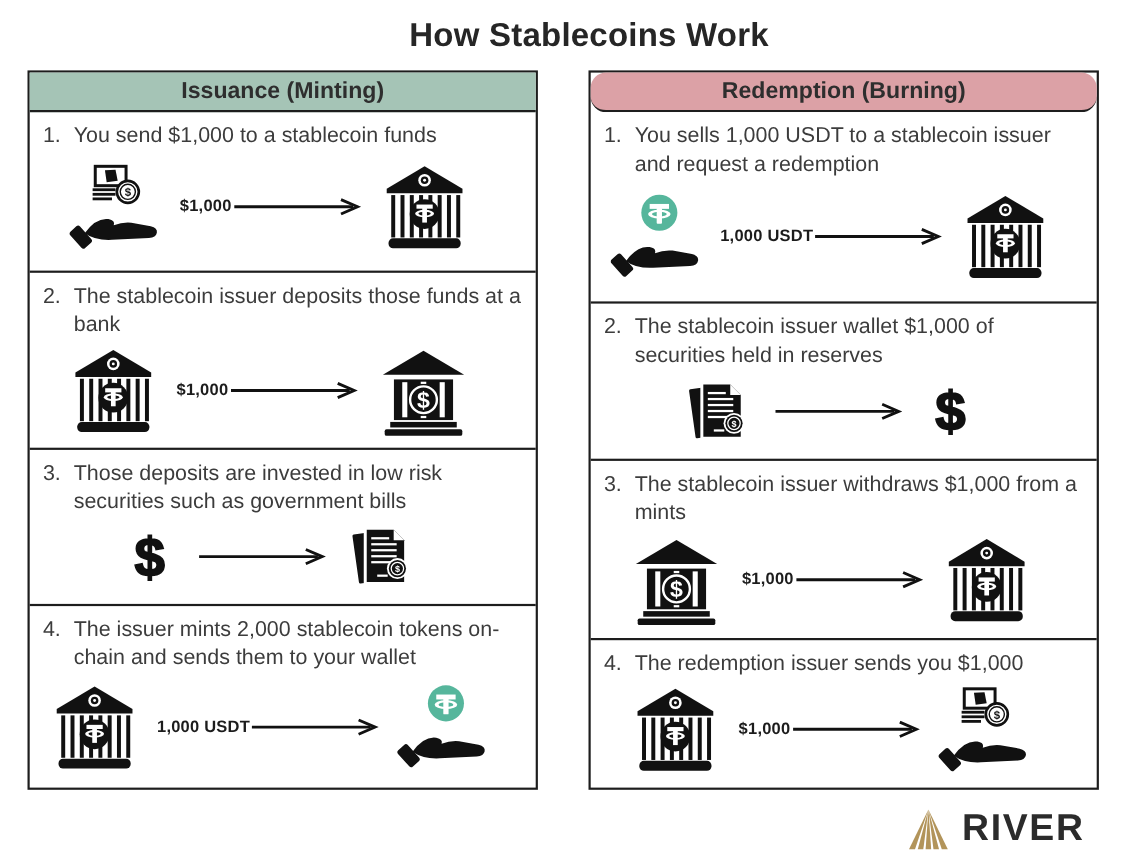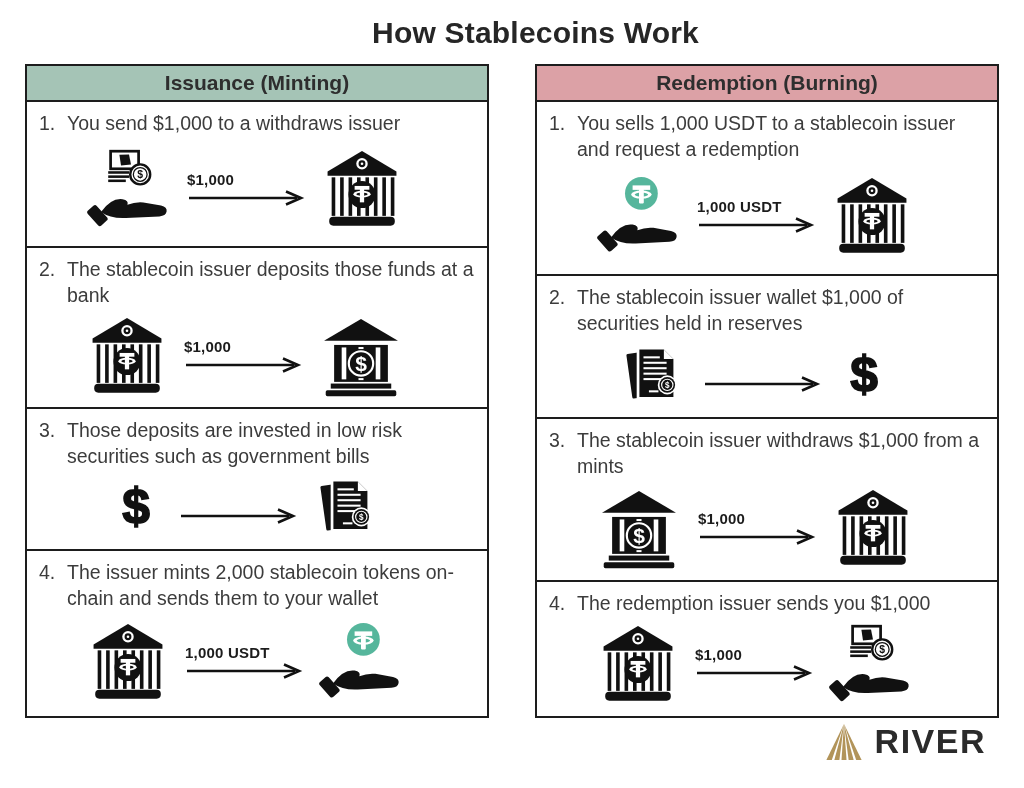--- a/index.html
+++ b/index.html
@@ -16,21 +16,21 @@
     text-align:center;font-size:30px;font-weight:800;color:#262626;
     margin:16px 0 14px 0;letter-spacing:.2px;padding-left:47px;
   }
   .panels{display:flex;gap:46px;padding:0 25px;}
   .panel{width:466px;border:2px solid var(--border);background:#fff;}
   .panel-header{
     height:36px;display:flex;align-items:center;justify-content:center;
     font-size:21px;font-weight:700;color:#2e2e2e;border-bottom:2px solid var(--border);
   }
   .panel-header.issuance{background:var(--issuance);}
-  .panel-header.redemption{background:var(--redemption);}
+  .panel-header.redemption{background:var(--redemption);border-radius:14px;}
   .row{
     border-bottom:2px solid var(--border);
     padding:9px 10px 4px 12px;display:flex;flex-direction:column;
   }
   .row:last-child{border-bottom:none;}
   
   .L1{height:146px}.L2{height:161px}.L3{height:142px}.L4{height:165px}
   .R1{height:174px}.R2{height:143px}.R3{height:163px}.R4{height:134px}
   .step-text{display:flex;font-size:19.5px;line-height:1.33;color:var(--text);}
   .step-num{width:28px;flex:none;}
@@ -40,27 +40,27 @@
     gap:16px;padding:2px 26px 4px 0;
   }
   .icon{display:inline-block;}
   .icon svg{display:block;width:100%;height:100%;}
   .icon-bank-tether{width:82px;height:82px;}
   .icon-bank-dollar{width:86px;height:84px;}
   .icon-hand-money{width:84px;height:80px;}
   .icon-hand-tether{width:84px;height:80px;}
   .icon-documents{width:68px;height:68px;}
   .icon-dollar-sign{width:54px;height:62px;}
-  .arrow{display:flex;flex-direction:column;min-width:118px;}
+  .arrow{display:flex;align-items:center;min-width:118px;}
   .arrow-label{
     font-size:15px;font-weight:700;color:#1c1c1c;height:20px;line-height:20px;
     letter-spacing:.2px;
   }
   .arrow-svg{display:block;}
-  .footer{display:flex;justify-content:flex-end;align-items:center;padding:4px 38px 0 0;}
+  .footer{display:flex;justify-content:flex-end;align-items:center;padding:16px 38px 0 0;}
   .river-logo{display:flex;align-items:center;gap:10px;}
   .river-icon{width:42px;height:38px;}
   .river-text{font-size:34px;font-weight:800;color:#2b2b2b;letter-spacing:1.5px;}
   .defs-holder{position:absolute;width:0;height:0;overflow:hidden;}
 </style>
 </head>
 <body>
 
 <svg class="defs-holder" aria-hidden="true">
   <defs>
@@ -168,21 +168,21 @@
 <h1 class="page-title">How Stablecoins Work</h1>
 
 <div class="panels">
 
   <section class="panel">
     <header class="panel-header issuance">Issuance (Minting)</header>
 
     <div class="row L1">
       <div class="step-text">
         <span class="step-num">1.</span>
-        <span class="step-txt">You send $1,000 to a withdraws issuer</span>
+        <span class="step-txt">You send $1,000 to a stablecoin funds</span>
       </div>
       <div class="flow">
         <span class="icon icon-hand-money">
             <svg viewBox="0 0 100 100">
               <use href="#sym-hand-money"></use>
             </svg>
           </span>
         <span class="arrow">
           <span class="arrow-label">$1,000</span>
           <svg class="arrow-svg" width="118" height="16" viewBox="0 0 118 16">

